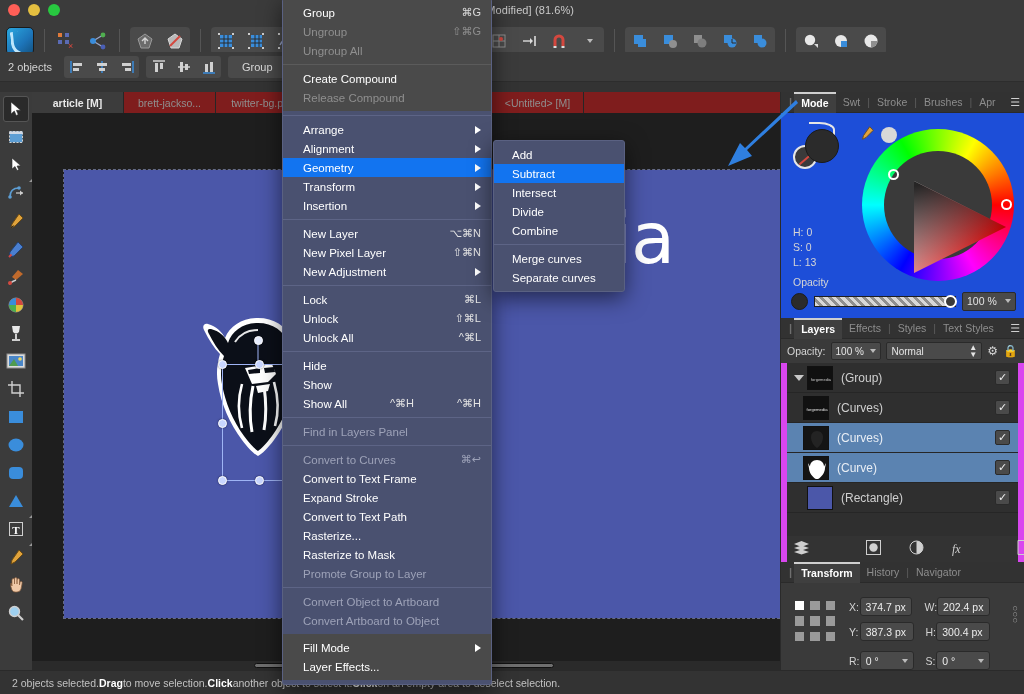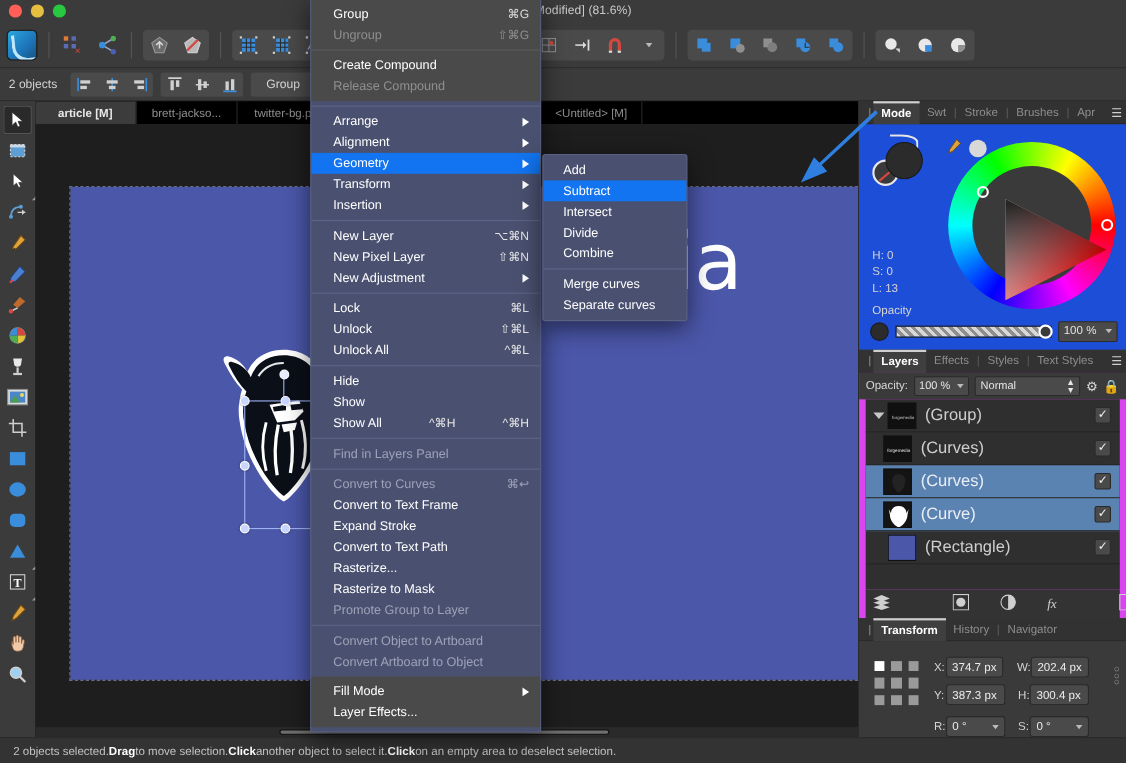--- a/index.html
+++ b/index.html
@@ -53,38 +53,38 @@
     border-left:3px solid #bfe6fb; border-bottom:3px solid #bfe6fb;
     border-radius: 0 0 0 14px; transform: rotate(-6deg);
   }
   .caret-sm {
     width: 0; height: 0; border-left: 3px solid transparent; border-right: 3px solid transparent;
     border-top: 4px solid #bbb; margin-left: 2px;
   }
 
   
   .ctxbar {
-    position: absolute; left: 0; top: 62px; width: 1024px; height: 30px;
+    position: absolute; left: 0; top: 52px; width: 1024px; height: 30px;
     background: #3b3b3b; display: flex; align-items: center; padding: 0 8px;
     border-bottom: 1px solid #2d2d2d;
   }
   .ctx-label { font-size: 11px; color: #d2d2d2; margin-right: 12px; white-space: nowrap; }
   .ctx-group { display: flex; background: #4a4a4a; border-radius: 3px; margin-right: 7px; }
   .ctx-btn {
     width: 25px; height: 22px; display: flex; align-items: center; justify-content: center;
   }
   .ctx-pill {
     height: 22px; background: #4a4a4a; border-radius: 3px; padding: 0 14px;
     display: flex; align-items: center; font-size: 11px; color: #d8d8d8;
   }
 
   
   .doctabs {
     position: absolute; left: 32px; top: 92px; width: 992px; height: 21px;
-    background: #000000; display: flex; align-items: stretch; overflow: hidden;
+    background: #7f1d1d; display: flex; align-items: stretch; overflow: hidden;
   }
   .doctab {
     min-width: 92px; display: flex; align-items: center; justify-content: center;
     font-size: 10.5px; color: #8f8f8f; padding: 0 10px; white-space: nowrap;
     border-right: 1px solid #262626;
   }
   .doctab.active { background: #3c3c3c; color: #e8e8e8; font-weight: bold; }
   .doctabs-more {
     margin-left: auto; width: 22px; display: flex; align-items: center;
     justify-content: center; color: #bdbdbd; font-size: 11px;
@@ -249,21 +249,21 @@
   .lrow.selected { background: #5b83b1; }
   .disc {
     width: 0; height: 0; border-left: 5px solid transparent; border-right: 5px solid transparent;
     border-top: 6px solid #c8c8c8; margin: 0 3px;
   }
   .thumb {
     width: 26px; height: 24px; border: 1px solid #111; background: #1a1a1a; margin-right: 8px;
     position: relative; overflow: hidden; flex: none;
   }
   .thumb.blue { background: #4b57a9; }
-  .lname { font-size: 15px; color: #cfcfcf; }
+  .lname { font-size: 12px; color: #cfcfcf; }
   .lrow.selected .lname { color: #e9eef5; }
   .chk {
     position: absolute; right: 8px; width: 15px; height: 15px; background: #4a4a4a;
     border: 1px solid #2a2a2a; border-radius: 2px; display:flex; align-items:center;
     justify-content:center; color:#efefef; font-size: 11px; line-height: 1;
   }
   .layers-toolbar {
     position:absolute; left:6px; right:6px; bottom:0; height: 26px; background:#333333;
     display:flex; align-items:center; padding: 0 6px; gap: 28px; color:#cfcfcf; font-size:12px;
   }
@@ -1092,20 +1092,23 @@
 
     <div class="sect-dark">
       <div class="mi">
         <span>Group</span>
         <span class="shortcut">⌘G</span>
       </div>
       <div class="mi dim">
         <span>Ungroup</span>
         <span class="shortcut">⇧⌘G</span>
       </div>
+      <div class="mi dim">
+        <span>Ungroup All</span>
+      </div>
       <div class="msep"></div>
       <div class="mi">
         <span>Create Compound</span>
       </div>
       <div class="mi dim">
         <span>Release Compound</span>
       </div>
     </div>
 
     <div class="msep"></div>

